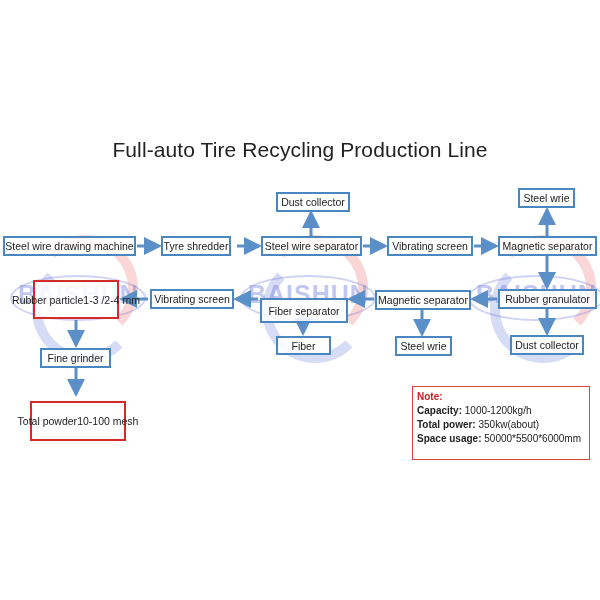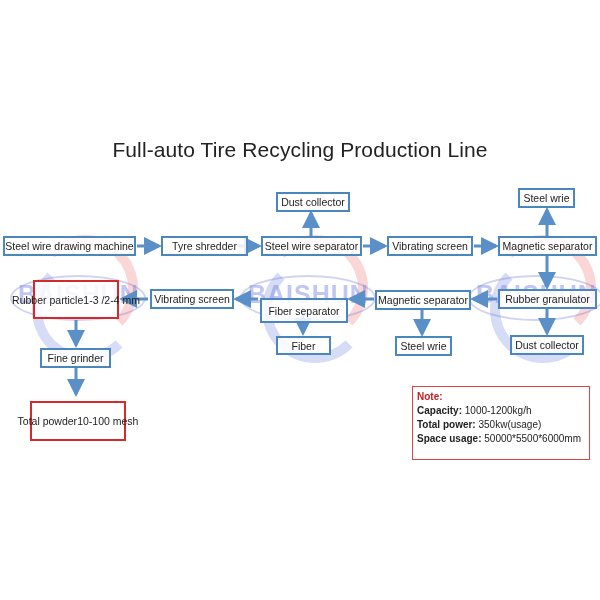--- a/index.html
+++ b/index.html
@@ -62,21 +62,21 @@
     <line x1="374" y1="299" x2="350" y2="299"></line>
     <line x1="303" y1="308" x2="303" y2="333"></line>
     <line x1="258" y1="299" x2="236" y2="299"></line>
     <line x1="148" y1="299" x2="122" y2="299"></line>
     <line x1="76" y1="320" x2="76" y2="345"></line>
     <line x1="76" y1="368" x2="76" y2="394"></line>
   </g>
 </svg>
 
 <div class="box" style="left:3px;top:236px;width:133px;height:20px;">Steel wire drawing machine</div>
-<div class="box" style="left:161px;top:236px;width:87px;height:20px;text-align:center;">Tyre shredder</div>
+<div class="box" style="left:161px;top:236px;width:70px;height:20px;text-align:center;">Tyre shredder</div>
 <div class="box" style="left:261px;top:236px;width:101px;height:20px;">Steel wire separator</div>
 <div class="box" style="left:276px;top:192px;width:74px;height:20px;">Dust collector</div>
 <div class="box" style="left:387px;top:236px;width:86px;height:20px;">Vibrating screen</div>
 <div class="box" style="left:498px;top:236px;width:99px;height:20px;">Magnetic separator</div>
 <div class="box" style="left:518px;top:188px;width:57px;height:20px;">Steel wrie</div>
 
 <div class="box" style="left:498px;top:289px;width:99px;height:20px;">Rubber granulator</div>
 <div class="box" style="left:510px;top:335px;width:74px;height:20px;">Dust collector</div>
 <div class="box" style="left:375px;top:290px;width:96px;height:20px;">Magnetic separator</div>
 <div class="box" style="left:395px;top:336px;width:57px;height:20px;">Steel wrie</div>
@@ -90,15 +90,15 @@
 </div>
 <div class="box" style="left:40px;top:348px;width:71px;height:20px;">Fine grinder</div>
 <div class="box red" style="left:30px;top:401px;width:96px;height:40px;">
   <span>Total powder</span>
   <span>10-100 mesh</span>
 </div>
 
 <div class="note">
   <div class="nt">Note:</div>
   <div><b>Capacity:</b> <span>1000-1200kg/h</span></div>
-  <div><b>Total power:</b> <span>350kw(usage)</span></div>
+  <div><b>Total power:</b> <span>350kw(about)</span></div>
   <div><b>Space usage:</b> <span>50000*5500*6000mm</span></div>
 </div>
 
 </body></html>

